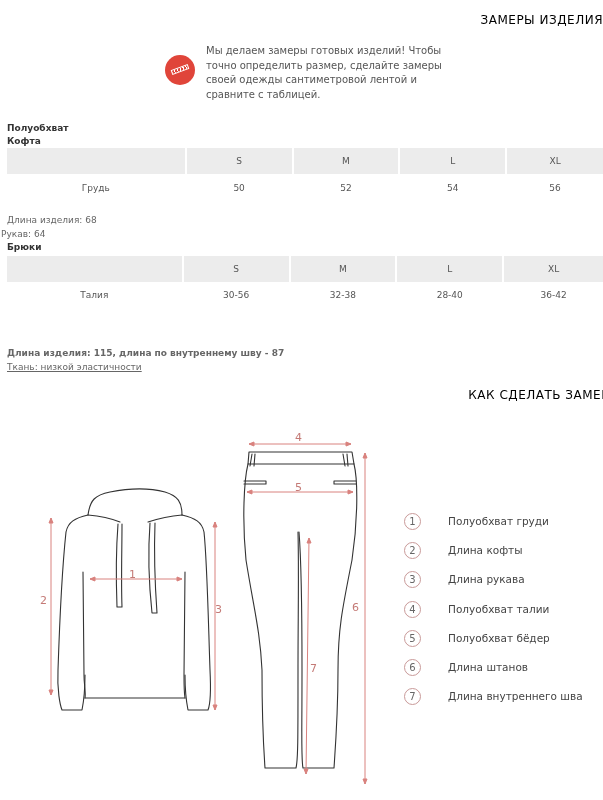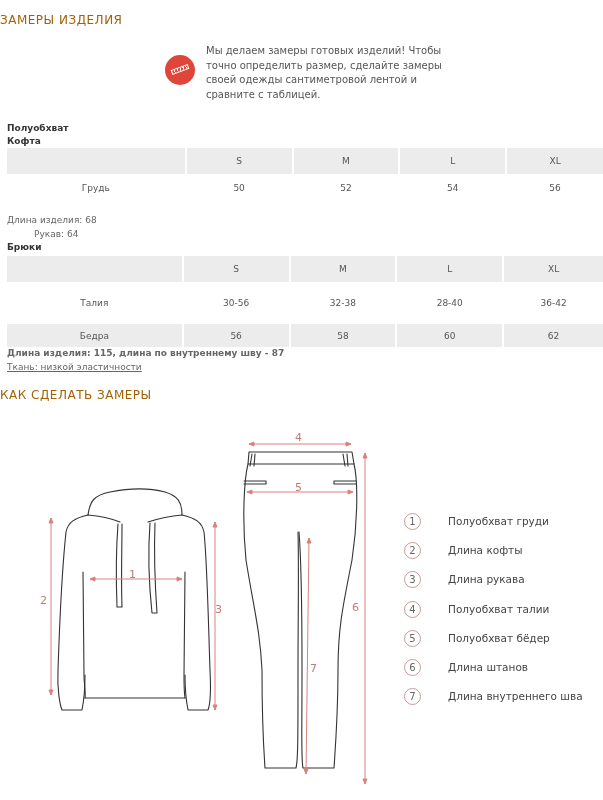--- a/index.html
+++ b/index.html
@@ -1,19 +1,19 @@
 <!DOCTYPE html>
 <html><head>
 <meta charset="utf-8">
 <style>
   * { box-sizing: border-box; margin: 0; padding: 0; }
   html, body { width: 603px; height: 800px; background: #ffffff; overflow: hidden; }
   body { position: relative; font-family: "DejaVu Sans", sans-serif; color: #555; }
   .abs { position: absolute; }
-  .title { font-size: 12px; letter-spacing: 0.5px; color: #a16207; font-weight: normal; text-align: left; }
+  .title { font-size: 12px; letter-spacing: 0.5px; color: #000000; font-weight: normal; text-align: right; }
   .intro-icon { width: 30px; height: 30px; border-radius: 50%; background: #e0453a; }
   .intro-icon .ruler { position: absolute; left: 6px; top: 12px; width: 18px; height: 5px; border: 1px solid #fff; transform: rotate(-20deg);
      background: repeating-linear-gradient(90deg, transparent 0 2px, #fff 2px 3px); }
   .intro-text { font-size: 10px; line-height: 14.5px; color: #555; width: 250px; }
   .section-label { font-size: 9px; font-weight: bold; color: #333; }
   .note { font-size: 9px; color: #666; }
   table.size { position: absolute; border-collapse: collapse; font-size: 9px; color: #555; }
   table.size td { text-align: center; border-right: 2px solid #fff; border-bottom: 2px solid #fff; }
   table.size tr.shaded td { background: #ececec; }
   table.size tr.plain td { background: #fff; }
@@ -57,54 +57,47 @@
     <td>Грудь</td>
     <td>50</td>
     <td>52</td>
     <td>54</td>
     <td>56</td>
   </tr>
 </tbody>
   </table>
 
 <div class="abs note" style="left:7px; top:215px;">Длина изделия: 68</div>
-<div class="abs note" style="left:8px; top:229px;padding-left:26px;">Рукав: 64</div>
+<div class="abs note" style="left:1px; top:229px;">Рукав: 64</div>
 
 <div class="abs section-label" style="left:7px; top:242px;">Брюки</div>
 
 <table class="size" style="left:7px; top:256px; width:598px;">
   <colgroup>
       <col style="width:176px">
       <col style="width:107px">
       <col style="width:107px">
       <col style="width:107px">
       <col style="width:101px">
     </colgroup>
   <tbody>
       <tr class="shaded" style="height:27px;">
     <td></td>
     <td>S</td>
     <td>M</td>
     <td>L</td>
     <td>XL</td>
   </tr>
-  <tr class="plain" style="height:40px;">
+  <tr class="plain" style="height:23px;">
     <td>Талия</td>
     <td>30-56</td>
     <td>32-38</td>
     <td>28-40</td>
     <td>36-42</td>
   </tr>
-  <tr class="shaded" style="height:25px;">
-    <td>Бедра</td>
-    <td>56</td>
-    <td>58</td>
-    <td>60</td>
-    <td>62</td>
-  </tr>
 </tbody>
   </table>
 
 <div class="abs note" style="left:7px; top:348px;font-weight:bold;">Длина изделия: 115, длина по внутреннему шву - 87</div>
 <div class="abs note" style="left:7px; top:362px;text-decoration:underline;">Ткань: низкой эластичности</div>
 
 <div class="abs title" style="left:0; top:388px; width:620px;">КАК СДЕЛАТЬ ЗАМЕРЫ</div>
 
 <svg class="abs" style="left:30px; top:470px;" width="210" height="250" viewBox="0 0 210 250">
   <g fill="none" stroke="#333" stroke-width="1.1" stroke-linejoin="round" stroke-linecap="round">

